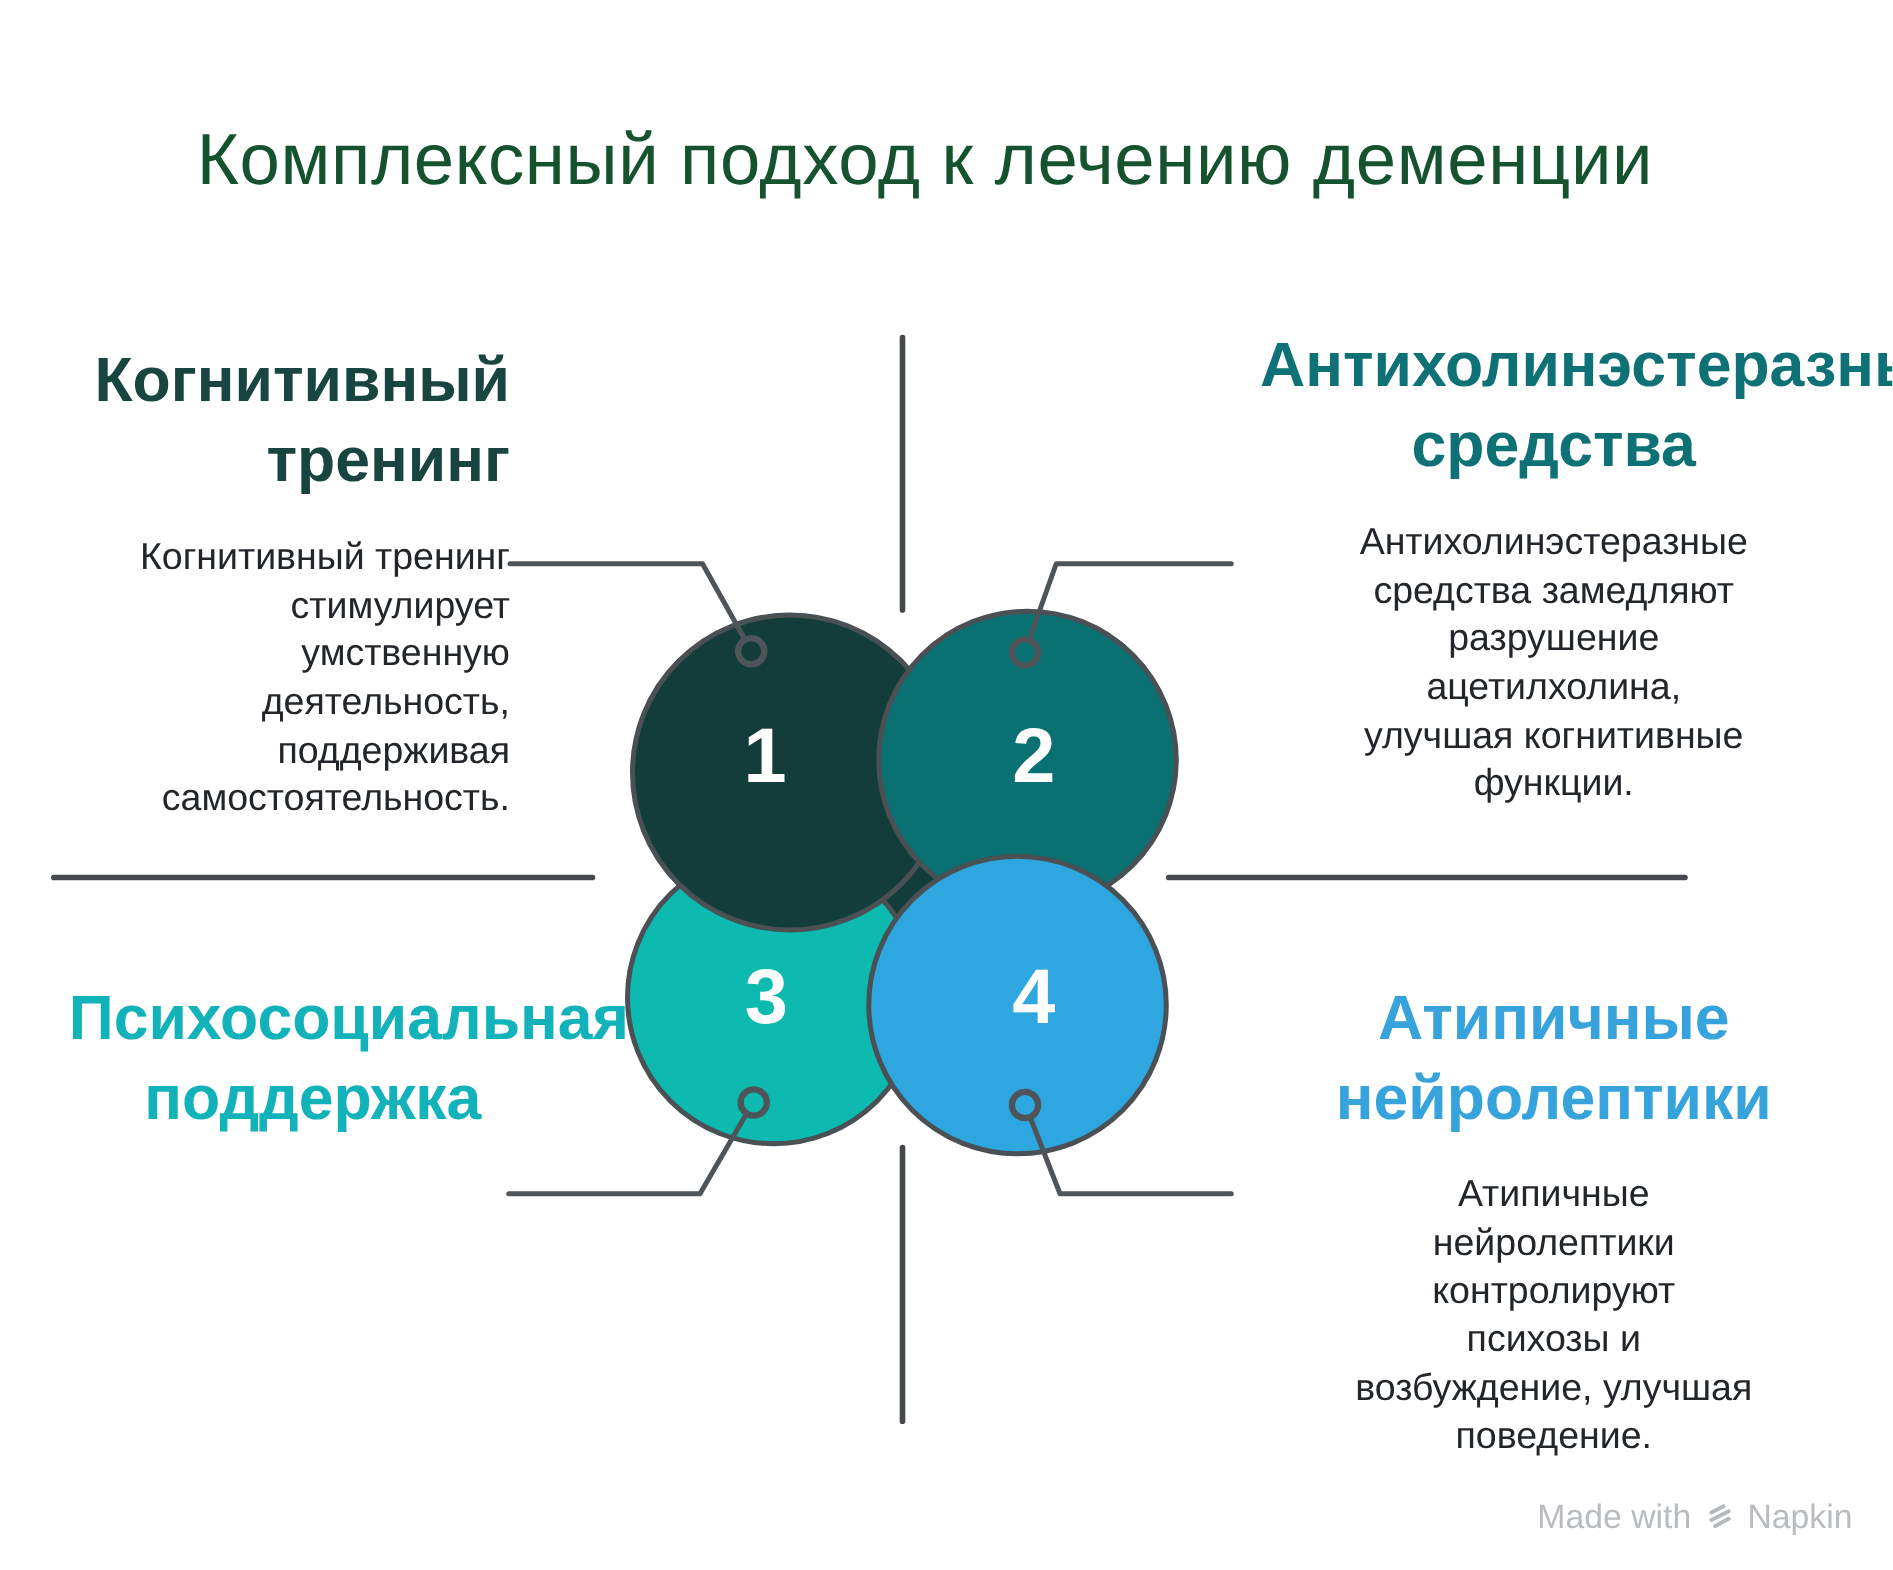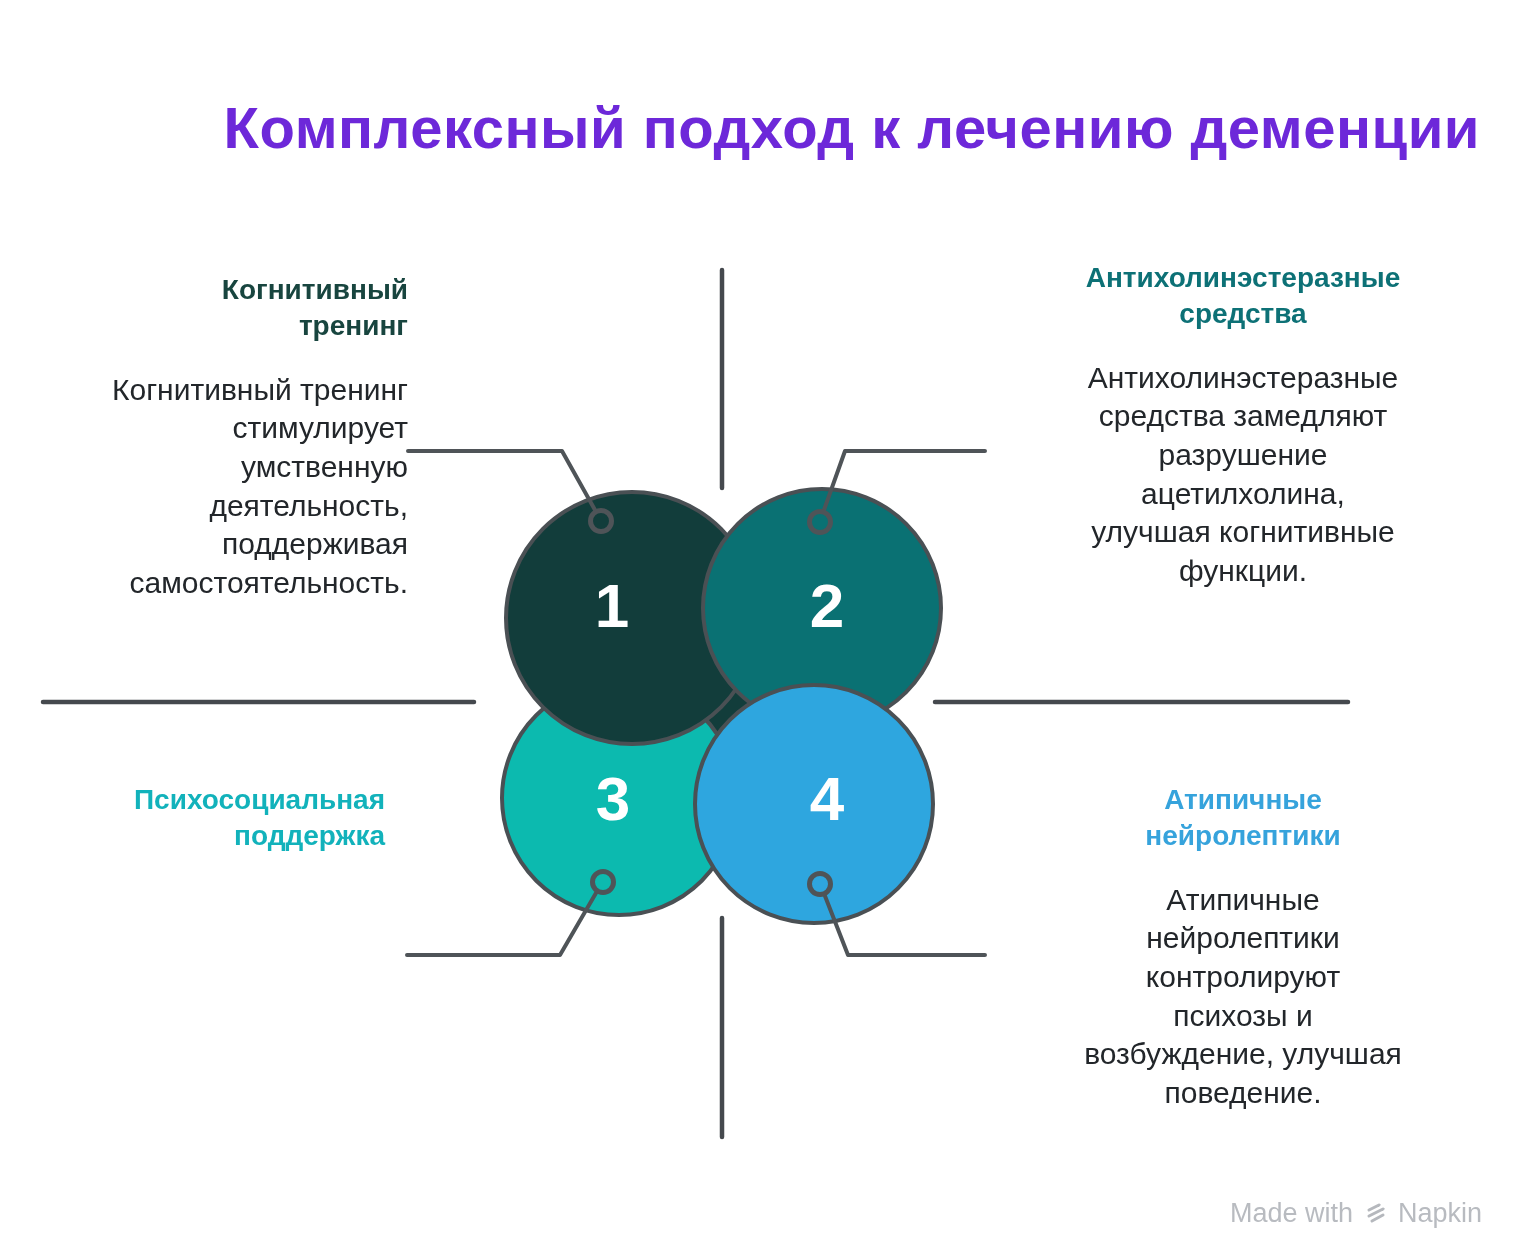--- a/index.html
+++ b/index.html
@@ -7,29 +7,29 @@
   .canvas {
     position:relative;
     width:1514px; height:1256px;
     background:#ffffff;
     overflow:hidden;
     font-family:"Liberation Sans", sans-serif;
   }
   .title {
     position:absolute;
     left:0; top:94px; width:1480px;
-    text-align:right;
+    text-align:center;
     font-size:58px;
-    font-weight:700;
+    font-weight:400;
     letter-spacing:0.5px;
-    color:#6d28d9;
+    color:#14532d;
   }
   .quad { position:absolute; }
   .quad .heading {
-    font-size:28px;
+    font-size:50px;
     font-weight:700;
     line-height:1.28;
     white-space:pre-line;
     margin-bottom:27px;
   }
   .quad .body {
     font-size:30px;
     line-height:1.29;
     color:#22262A;
     white-space:pre-line;

